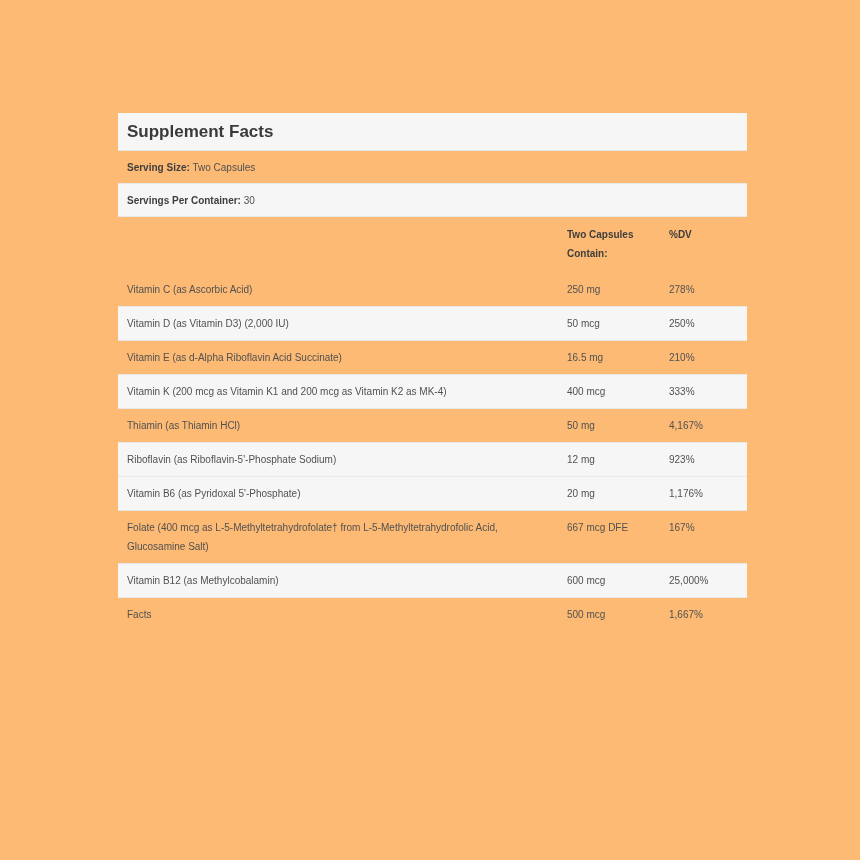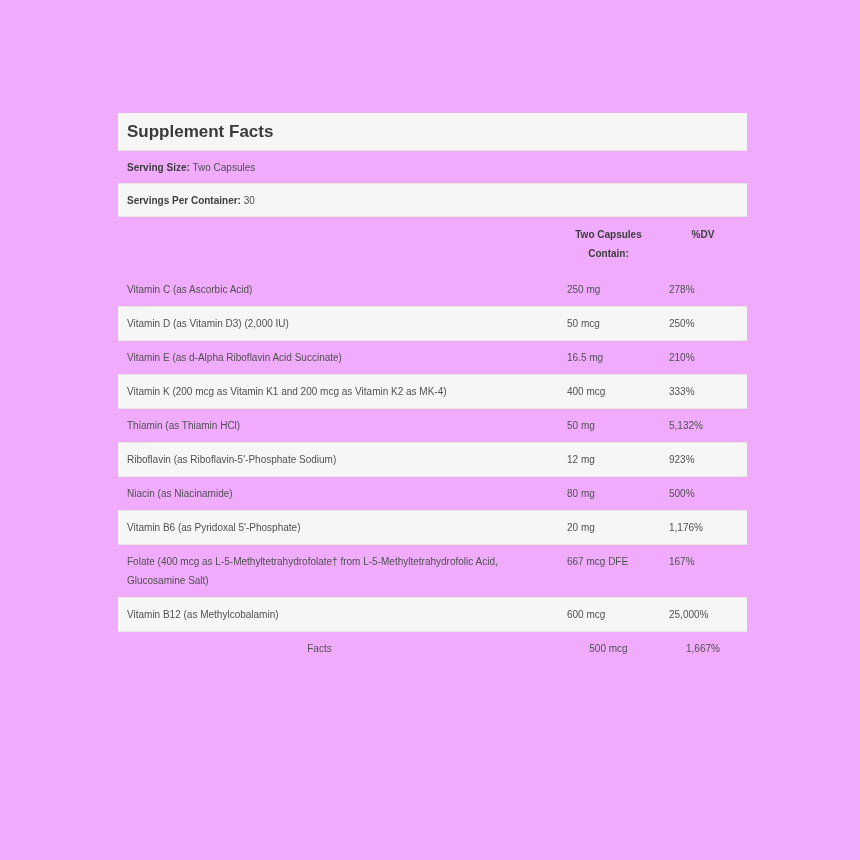--- a/index.html
+++ b/index.html
@@ -6,21 +6,21 @@
     --stripe:#f6f6f6;
     --border:#e7e7e7;
     --title:#3a3a3a;
     --label:#3e3e3e;
     --body:#515151;
   }
   html,body{margin:0;padding:0;background:#ffffff;}
   .canvas{
     position:relative;
     width:860px;height:860px;
-    background:#f0abfc;
+    background:#fdba74;
     overflow:hidden;
     font-family:"Liberation Sans","DejaVu Sans",sans-serif;
   }
   table.supp{
     position:absolute;left:118px;top:113px;
     width:629px;
     border-collapse:collapse;
     table-layout:fixed;
   }
   table.supp td{
@@ -37,21 +37,21 @@
     font-weight:bold;color:var(--title);
     padding:8px 10px 8px 9px;
   }
   tr.serving-row td{padding:7px 10px 6px 9px;}
   .b{font-weight:bold;color:var(--label);}
   tr.header-row td{
     font-weight:bold;color:var(--label);
     padding:8px 10px 10px 9px;
   }
   tr.nutrient-row td:first-child{padding-right:46px;}
-  tr:last-child td{border-bottom:none;text-align:center;}
+  tr:last-child td{border-bottom:none;}
 </style>
 </head>
 <body>
 
 <div class="canvas">
   <table class="supp">
     <colgroup>
       <col style="width:440px">
       <col style="width:102px">
       <col style="width:87px">
@@ -95,31 +95,26 @@
           <td>210%</td>
         </tr>
         <tr class="nutrient-row stripe">
           <td>Vitamin K (200 mcg as Vitamin K1 and 200 mcg as Vitamin K2 as MK-4)</td>
           <td>400 mcg</td>
           <td>333%</td>
         </tr>
         <tr class="nutrient-row">
           <td>Thiamin (as Thiamin HCl)</td>
           <td>50 mg</td>
-          <td>5,132%</td>
+          <td>4,167%</td>
         </tr>
         <tr class="nutrient-row stripe">
           <td>Riboflavin (as Riboflavin-5'-Phosphate Sodium)</td>
           <td>12 mg</td>
           <td>923%</td>
-        </tr>
-        <tr class="nutrient-row">
-          <td>Niacin (as Niacinamide)</td>
-          <td>80 mg</td>
-          <td>500%</td>
         </tr>
         <tr class="nutrient-row stripe">
           <td>Vitamin B6 (as Pyridoxal 5'-Phosphate)</td>
           <td>20 mg</td>
           <td>1,176%</td>
         </tr>
         <tr class="nutrient-row">
           <td>Folate (400 mcg as L-5-Methyltetrahydrofolate† from L-5-Methyltetrahydrofolic Acid, Glucosamine Salt)</td>
           <td>667 mcg DFE</td>
           <td>167%</td>

